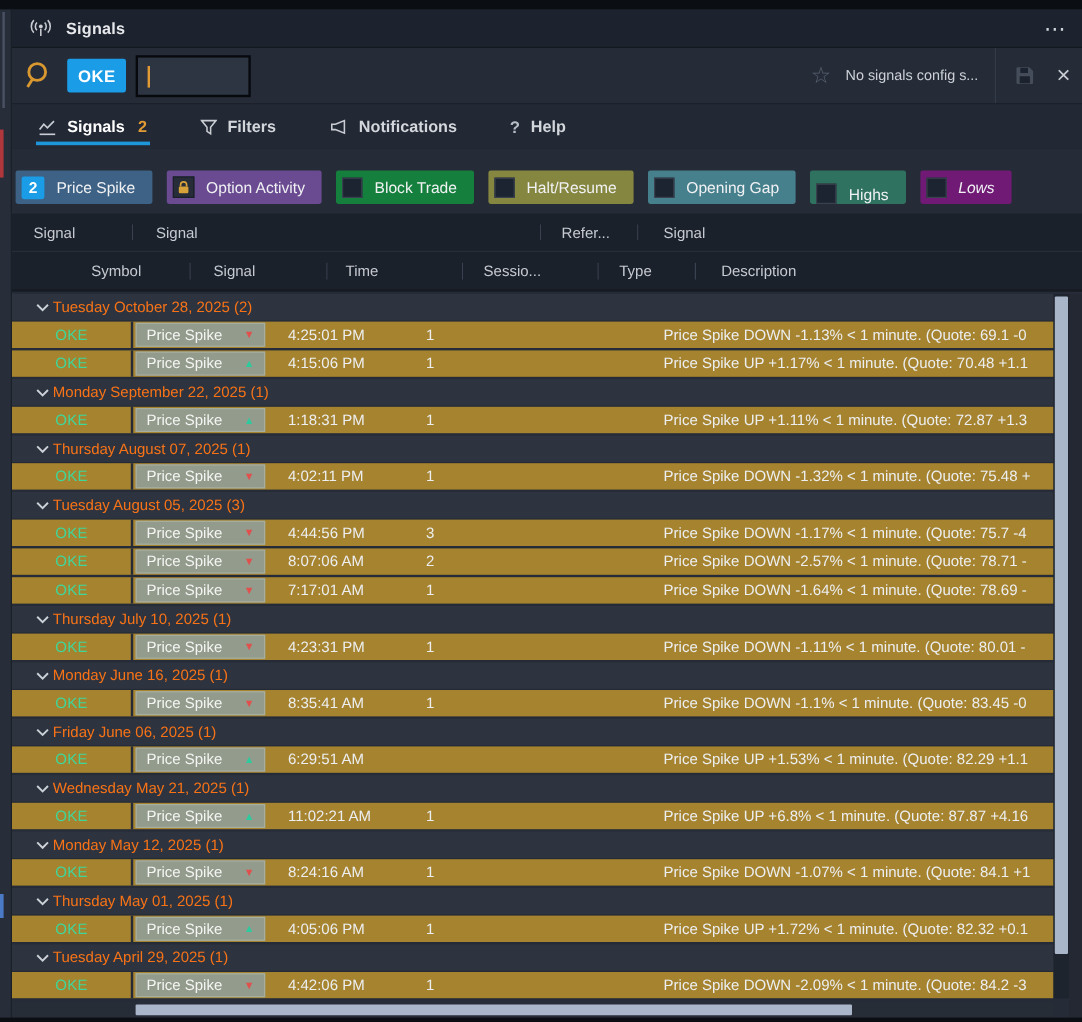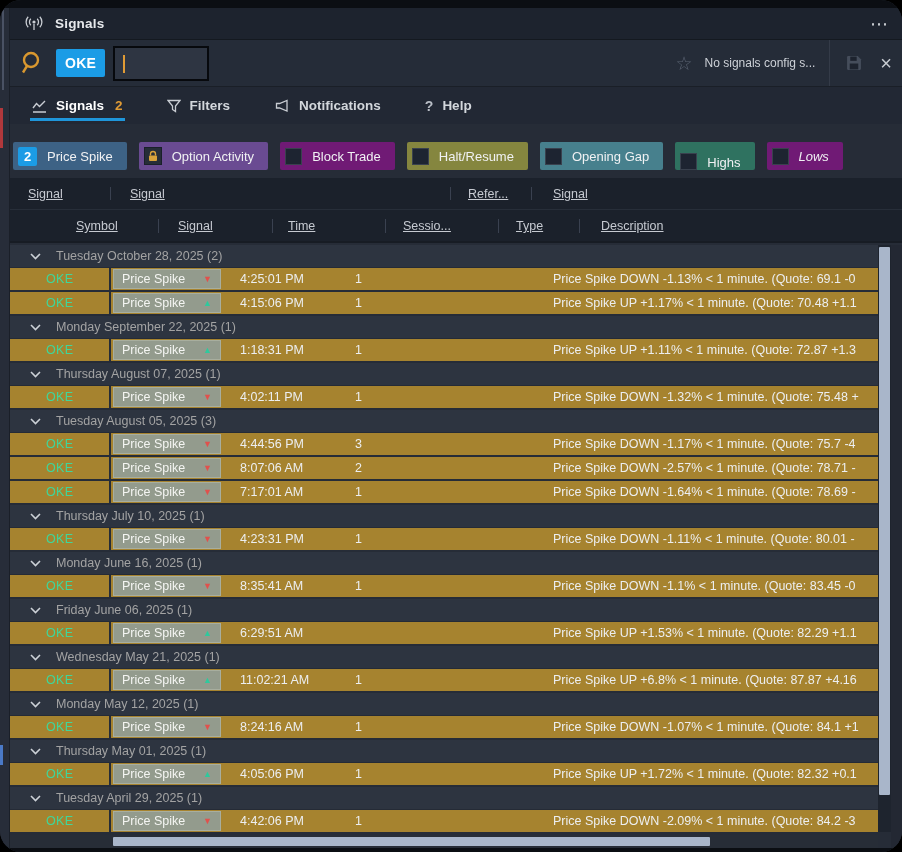--- a/index.html
+++ b/index.html
@@ -3,21 +3,21 @@
 <meta charset="utf-8">
 <style>
   :root{
     --bg:#262c37; --dark:#0b0e13; --titlebar:#1d232e; --searchbar:#252c38;
     --tabs:#222834; --head:#1b212b; --group:#2d3440; --gold:#a6832f;
     --text:#eceef0; --muted:#c6cad1; --accent:#1b9ce6; --orange:#e09b35;
     --green:#3fd69b; --up:#2ec99d; --down:#e0514d; --scroll:#a9b6ca; --divider:#3a4150;
   }
   *{box-sizing:border-box;margin:0;padding:0;font-family:"Liberation Sans",sans-serif;}
   html,body{background:#000;}
-  .screen{position:relative;width:902px;height:852px;background:var(--bg);overflow:hidden;border-radius:21px;}
+  .screen{position:relative;width:902px;height:852px;background:var(--bg);overflow:hidden;}
 
   
   .top-strip{position:absolute;left:0;top:0;width:902px;height:8px;background:var(--dark);}
   .bottom-strip{position:absolute;left:0;top:848px;width:902px;height:4px;background:var(--dark);}
   .left-strip{position:absolute;left:0;top:8px;width:10px;height:844px;background:#272d39;border-right:1px solid #1a1f28;}
   .mark{position:absolute;display:block;}
   .mark-light{left:2px;top:2px;width:2px;height:80px;background:#4a5264;}
   .mark-red{left:0;top:100px;width:3px;height:40px;background:#b0383c;}
   .mark-blue{left:0;top:737px;width:3px;height:20px;background:#4a79c6;}
 
@@ -63,32 +63,32 @@
   .chip-lead{display:flex;align-items:center;justify-content:center;}
   .lead-count{width:19px;height:19px;background:var(--accent);color:#fff;font-weight:700;font-size:13px;border-radius:2px;}
   .lead-lock{width:18px;height:18px;background:#262d38;border:1px solid #1a202a;}
   .lead-checkbox{width:17px;height:17px;background:#1d2431;border:1px solid #39414e;}
 
   
   .thead{position:absolute;left:10px;top:178px;width:892px;height:65px;background:var(--head);border-bottom:2px solid #171c24;}
   .th-row{display:grid;height:32px;align-items:center;color:var(--muted);font-size:12.5px;}
   .th-row.top{grid-template-columns:101px 340px 81px 1fr;border-bottom:1px solid #272e39;}
   .th-row.bottom{grid-template-columns:101px 114px 113px 113px 81px 1fr;height:32px;margin-left:48px;}
-  .th{position:relative;height:100%;display:flex;align-items:center;white-space:nowrap;overflow:hidden;cursor:pointer;text-decoration:underline;}
+  .th{position:relative;height:100%;display:flex;align-items:center;white-space:nowrap;overflow:hidden;cursor:pointer;}
   .th::after{content:"";position:absolute;right:0;top:9px;bottom:9px;width:1px;background:var(--divider);}
   .th.last::after{display:none;}
   .pl18{padding-left:18px;} .pl19{padding-left:19px;} .pl15{padding-left:15px;}
   .pl17{padding-left:17px;text-align:right;} .pl21{padding-left:21px;}
 
   
   .tbody{position:absolute;left:10px;top:245px;width:868px;height:587px;overflow:hidden;}
   .group-row{height:23px;background:var(--group);display:flex;align-items:center;padding-left:20px;
     border-bottom:1px solid #252b36;cursor:pointer;}
   .chev{display:flex;width:11px;}
-  .g-label{margin-left:15px;color:#a3a3a3;font-size:12.5px;white-space:nowrap;}
+  .g-label{margin-left:3px;color:#f97316;font-size:12.5px;white-space:nowrap;}
   .data-row{display:grid;grid-template-columns:101px 114px 113px 113px 81px 1fr;height:22px;margin-bottom:2px;
     background:var(--gold);cursor:pointer;}
   .cell{display:flex;align-items:center;overflow:hidden;white-space:nowrap;font-size:12.5px;color:var(--text);}
   .c-sym{border-right:2px solid #262c37;padding-left:36px;}
   .sym{color:var(--green);letter-spacing:.3px;}
   .c-badge{padding:0;}
   .badge{margin-left:2px;width:108px;height:20px;background:#939b8d;border:1px solid #a8ae9e;
     display:flex;align-items:center;justify-content:space-between;padding:0 8px;}
   .badge-label{color:#f4f5f2;font-size:12.5px;}
   .arrow{font-size:9px;line-height:9px;}
@@ -199,21 +199,21 @@
   <div class="chip" style="background: rgb(106, 75, 146);">
     <span class="chip-lead lead-lock">
           <svg width="12" height="12" viewBox="0 0 12 12">
             <rect x="2" y="5.5" width="8" height="5.5" rx="1" fill="#d8a23b"></rect>
             <path d="M3.5 5.5 V4 a2.5 2.5 0 0 1 5 0 V5.5" fill="none" stroke="#d8a23b" stroke-width="1.4"></path>
           </svg>
         </span>
     <span class="chip-label">Option Activity</span>
   </div>
 
-  <div class="chip" style="background: #701a75;">
+  <div class="chip" style="background: #15803d;">
     <span class="chip-lead lead-checkbox"></span>
     <span class="chip-label">Block Trade</span>
   </div>
 
   <div class="chip" style="background: rgb(133, 134, 63);">
     <span class="chip-lead lead-checkbox"></span>
     <span class="chip-label">Halt/Resume</span>
   </div>
 
   <div class="chip" style="background: rgb(71, 128, 141);">

